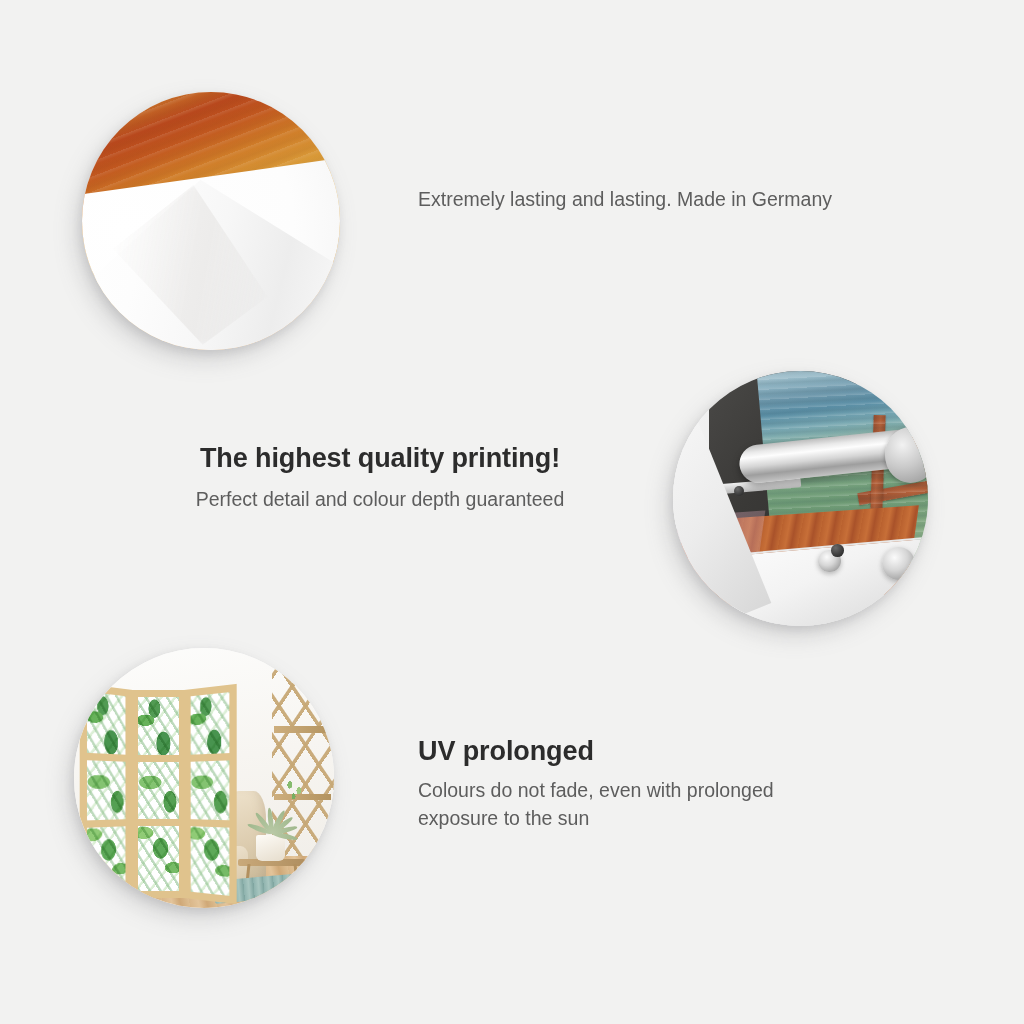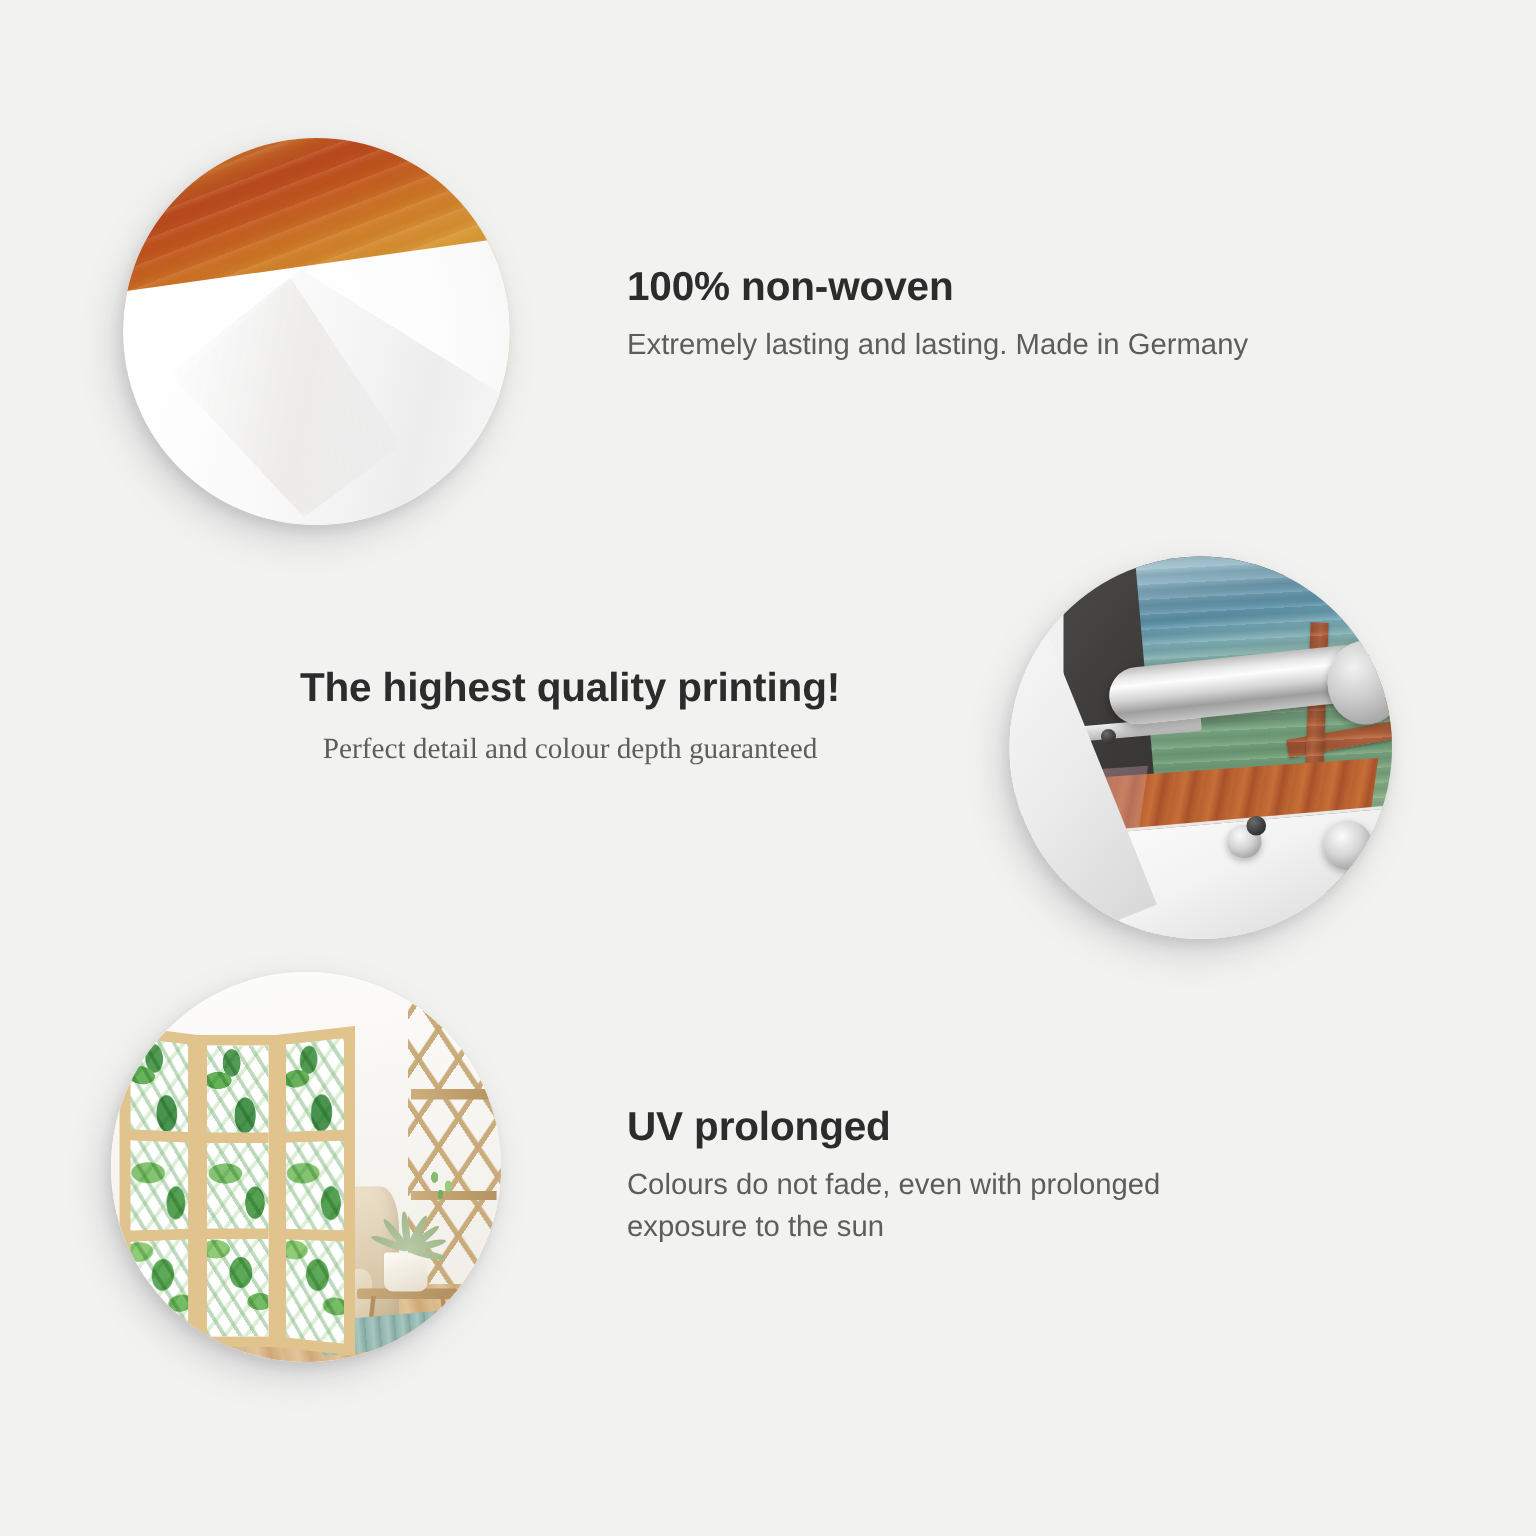--- a/index.html
+++ b/index.html
@@ -445,40 +445,39 @@
   .tb-body {
     margin: 10px 0 0 0;
     font-size: 19.5px;
     font-weight: normal;
     color: #5d5d5d;
     line-height: 1.42;
   }
 
   #t1 { left: 418px; top: 176px; width: 440px; text-align: left; }
   #t2 { left: 160px; top: 443px; width: 440px; text-align: center; }
-  #t2 .tb-body { margin-top: 12px; font-family: Liberation Serif, serif; }
+  #t2 .tb-body { margin-top: 12px; }
   #t3 { left: 418px; top: 736px; width: 400px; text-align: left; }
 </style>
 </head>
 <body>
 
 <div class="stage">
 
   <div class="medallion" id="c1">
     <div class="scene">
       <div class="nw-face"></div>
       <div class="nw-base"></div>
       <div class="nw-shadow"></div>
       <div class="nw-flap"></div>
       <div class="nw-crease"></div>
     </div>
   </div>
 
   <div class="textblock" id="t1">
-    <p class="tb-head">100% non-woven</p>
     <p class="tb-body">Extremely lasting and lasting. Made in Germany</p>
   </div>
 
   <div class="medallion" id="c2">
     <div class="scene">
       <div class="pr-wall"></div>
       <div class="pr-frame"></div>
       <div class="pr-print">
         <div class="pr-rail r1"></div>
         <div class="pr-rail r2"></div>

